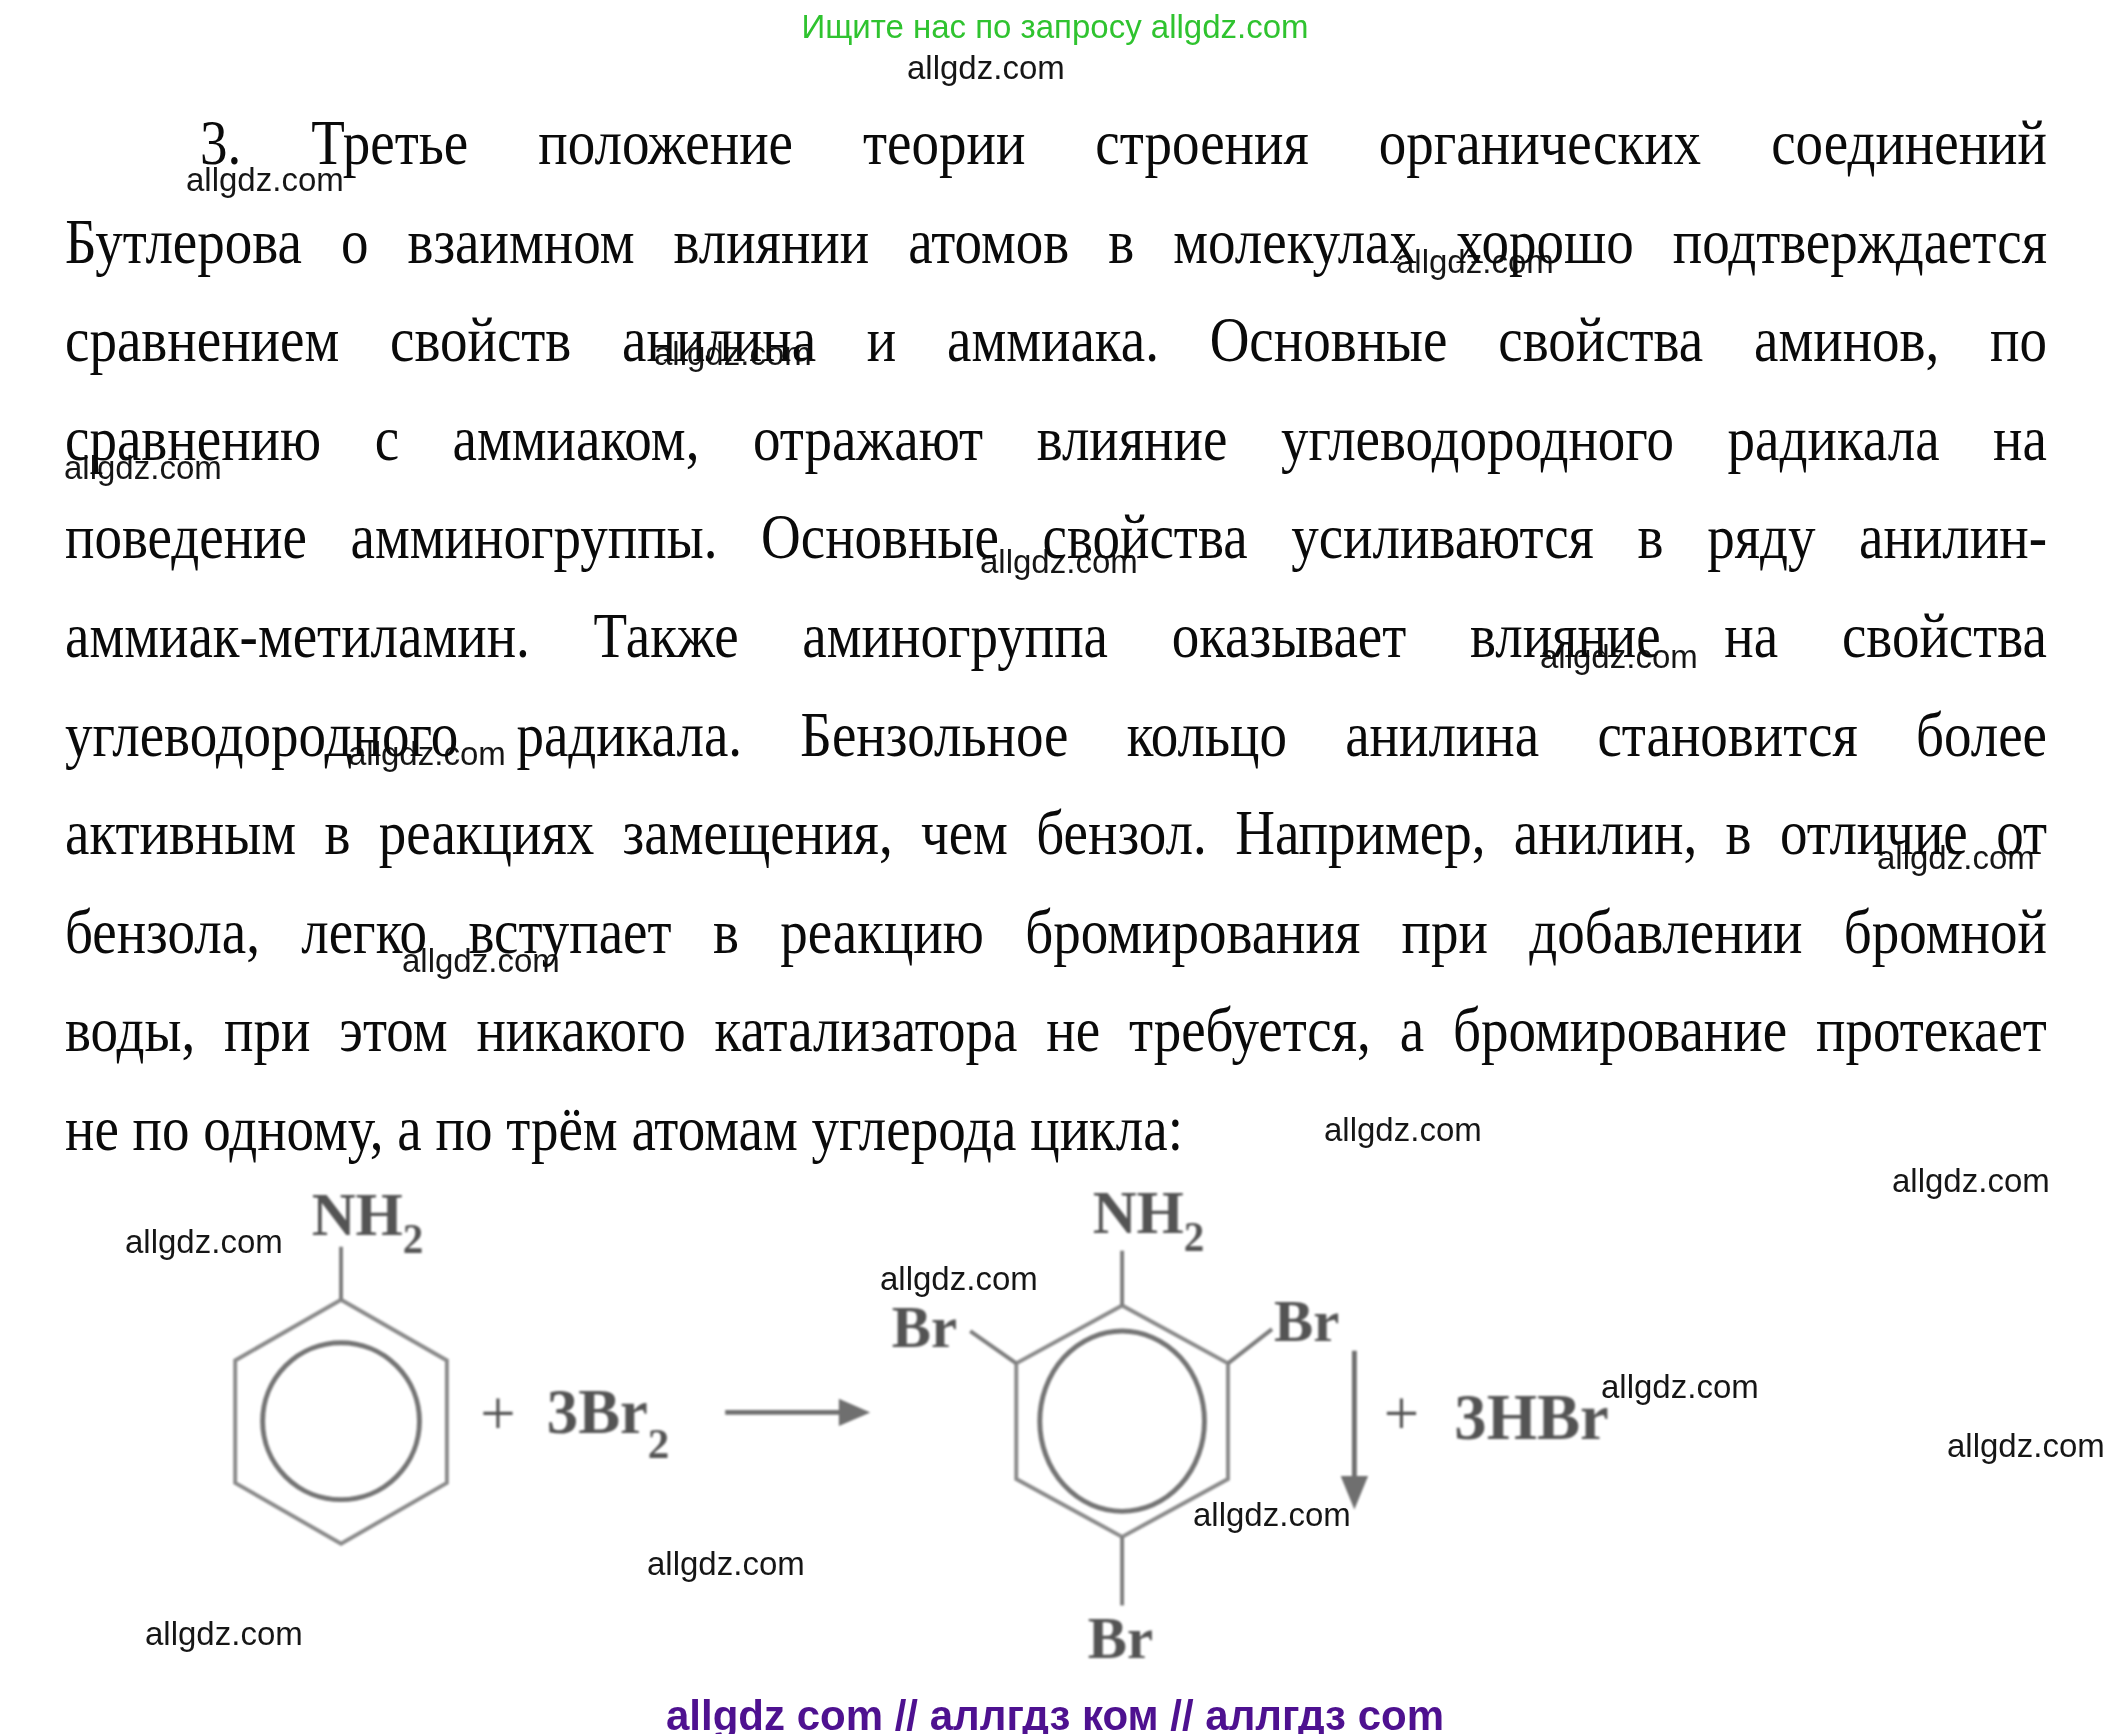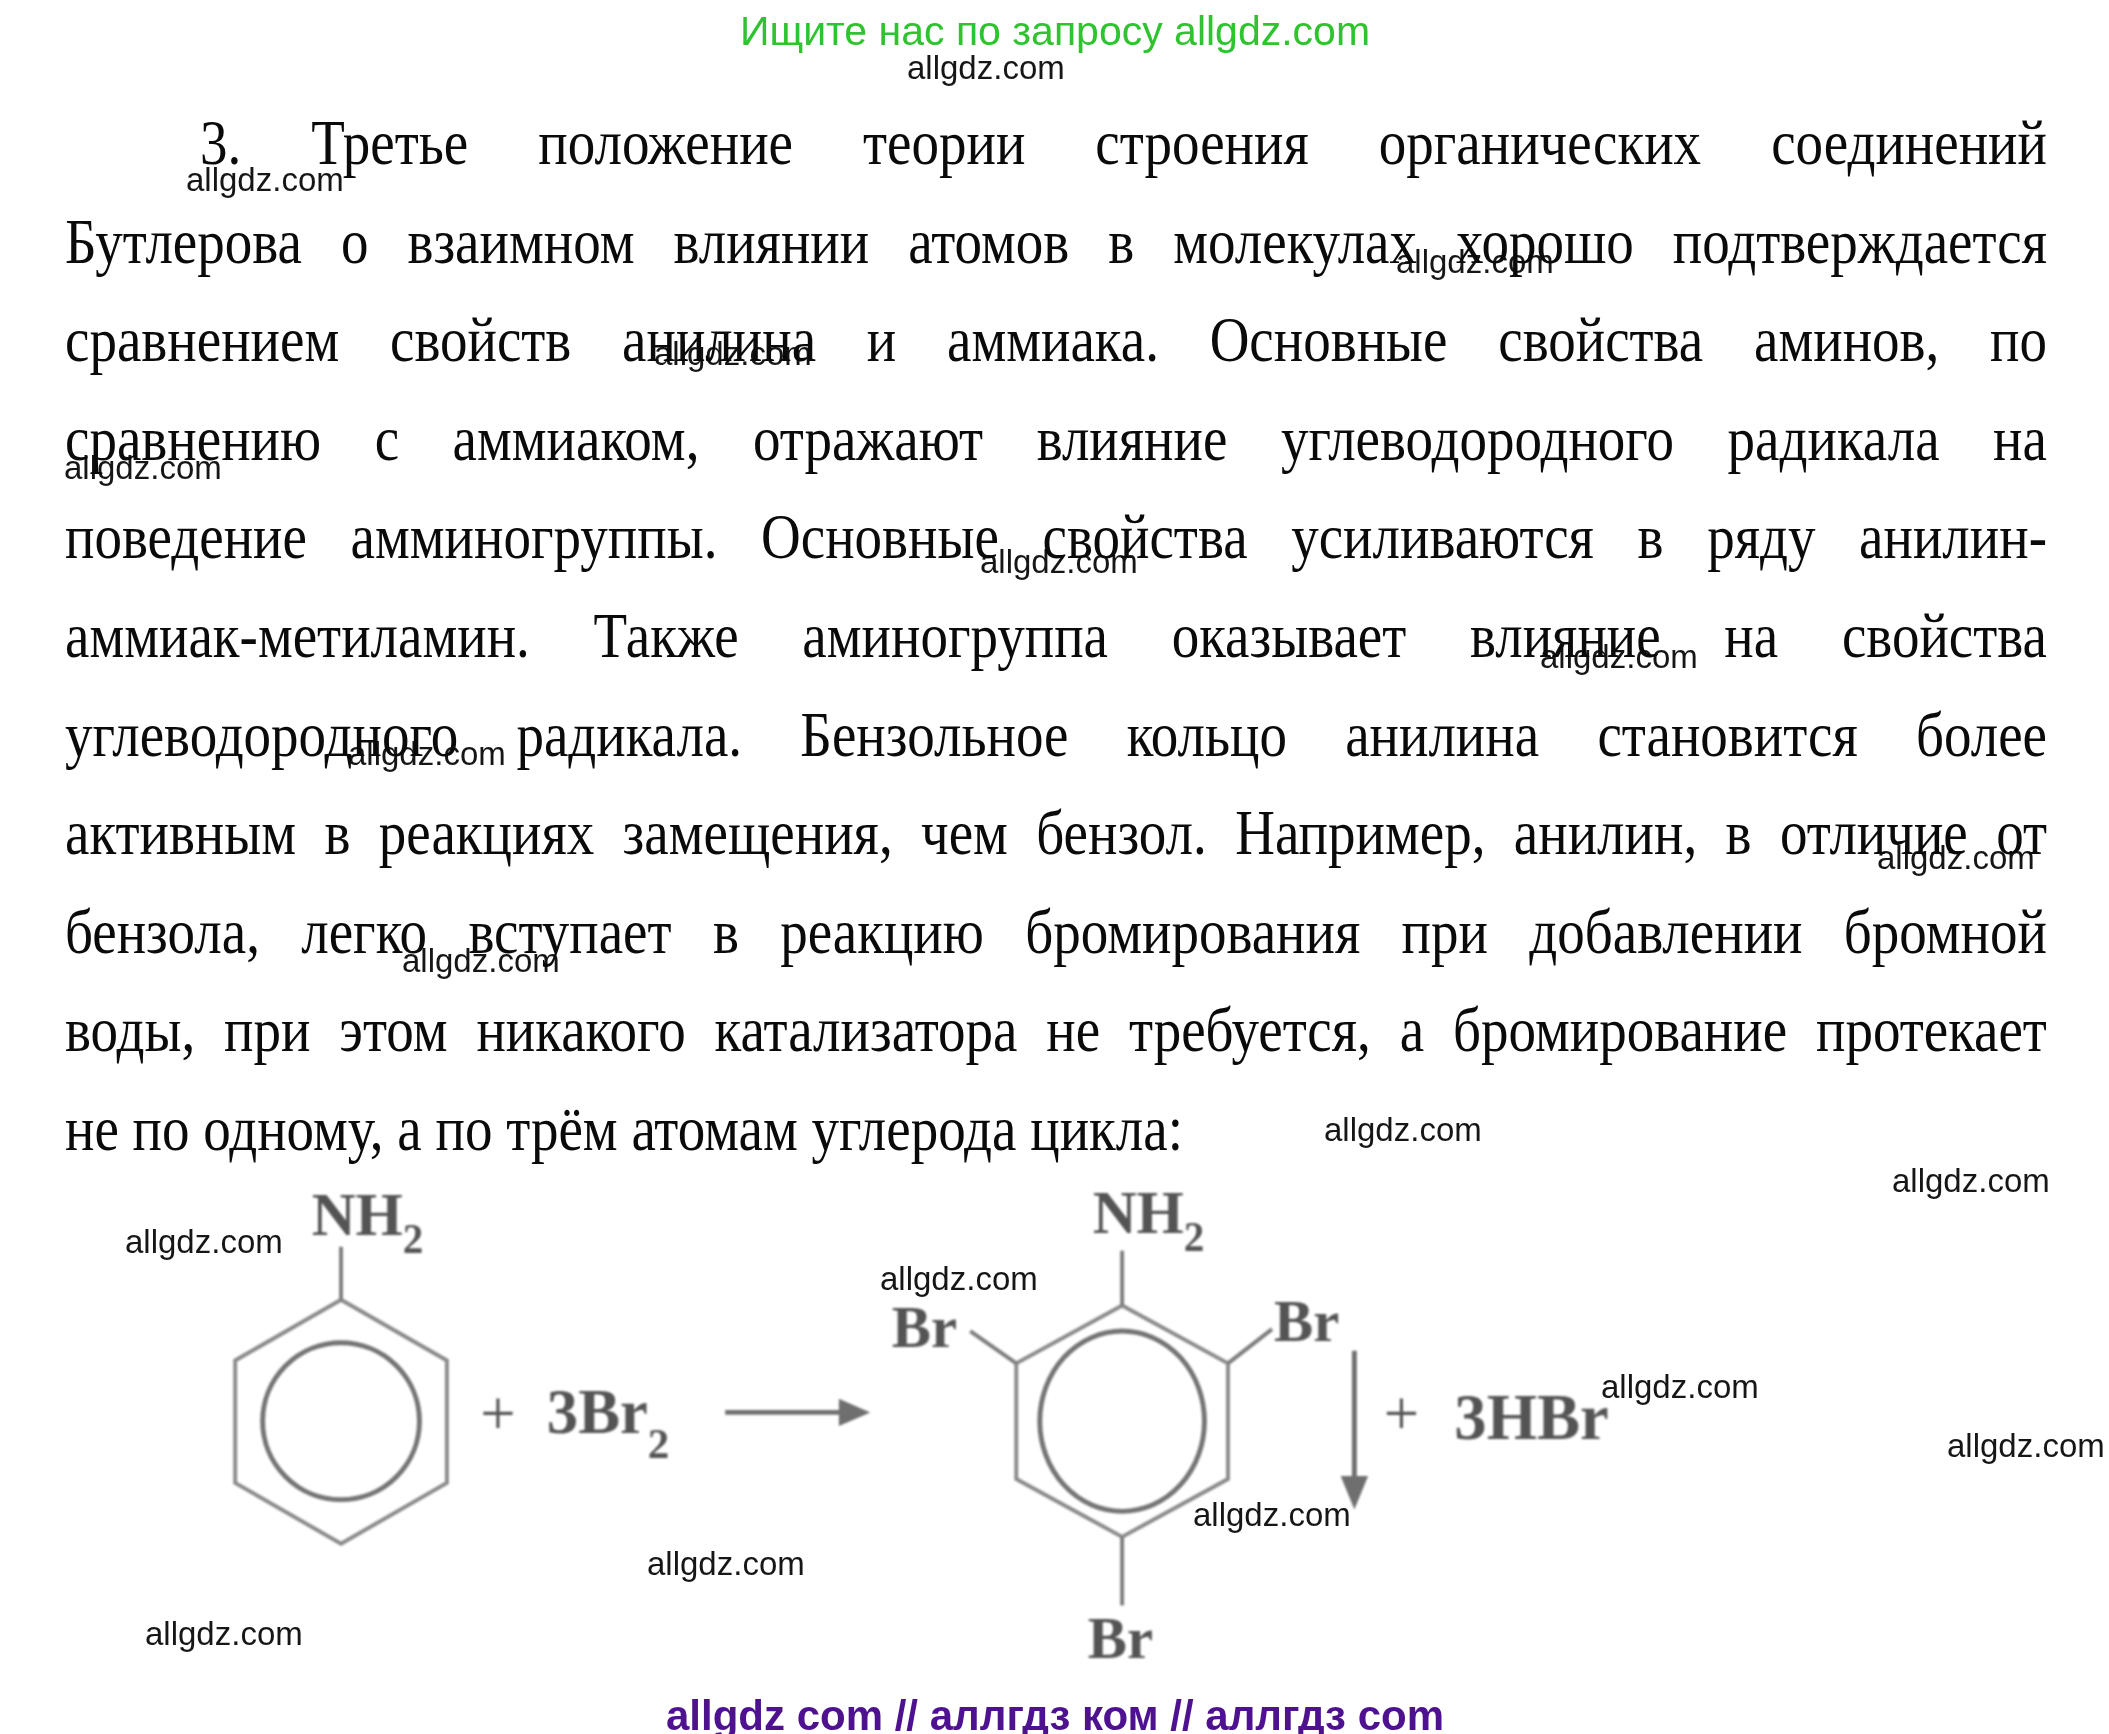--- a/index.html
+++ b/index.html
@@ -7,21 +7,21 @@
     width: 2109px; height: 1735px;
     background: #ffffff;
     position: relative;
     overflow: hidden;
     font-family: "Liberation Sans", sans-serif;
   }
   .green-header {
     position: absolute;
     top: 7.8px; left: 1055px;
     transform: translateX(-50%);
-    font-size: 41px;
+    font-size: 33px;
     white-space: nowrap;
     font-family: "Liberation Sans", sans-serif;
   }
   .wm {
     position: absolute;
     font-size: 33px;
     line-height: 1;
     white-space: nowrap;
     font-family: Liberation Sans, sans-serif;
   }

